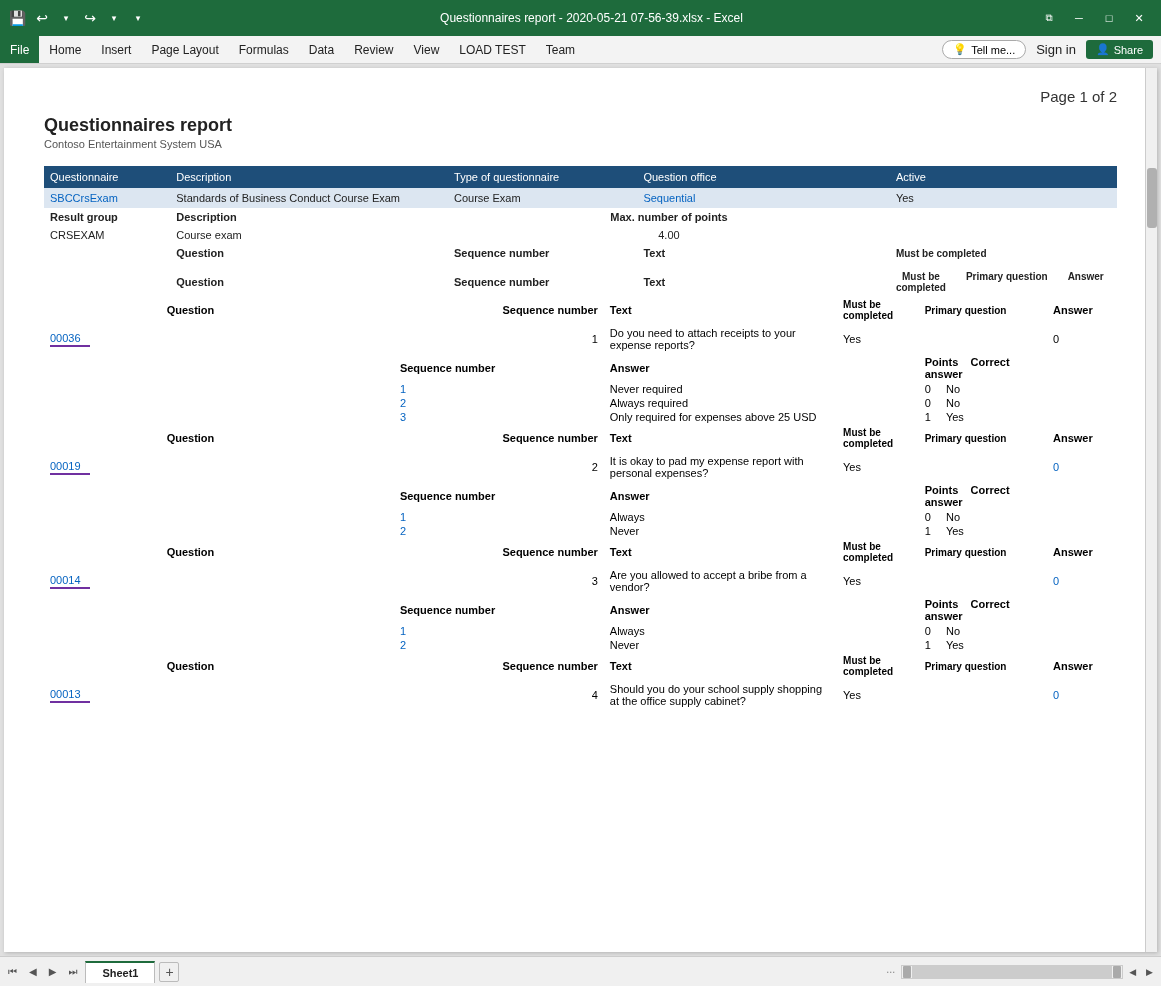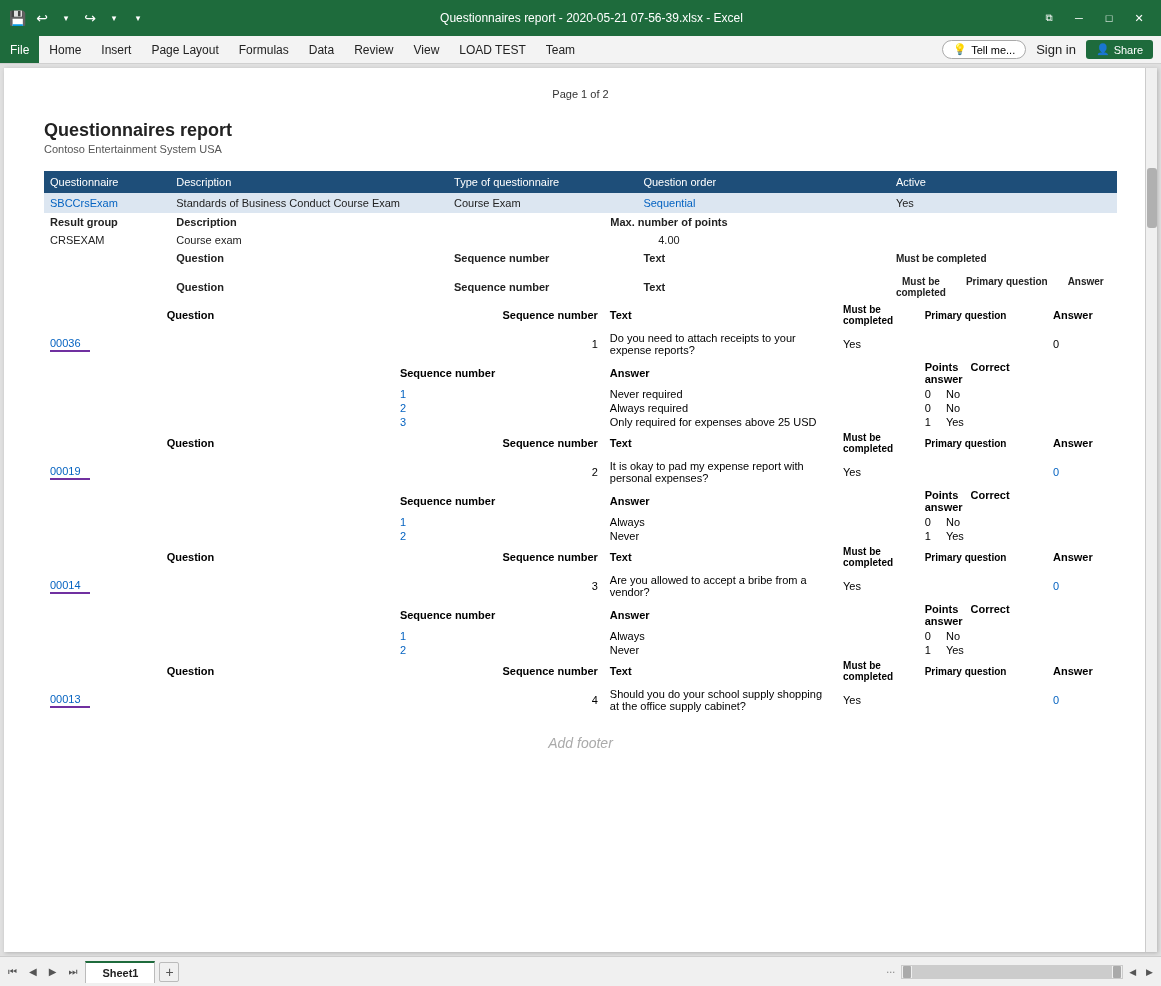--- a/index.html
+++ b/index.html
@@ -93,24 +93,24 @@
       position: relative;
     }
 
     .page-content {
       padding: 20px 40px 20px 40px;
       min-height: 800px;
     }
 
     
     .page-header-right {
-      text-align: center;
-      font-size: 11px;
+      text-align: right;
+      font-size: 15px;
       color: #333;
-      margin-bottom: 20px;
+      margin-bottom: 10px;
     }
 
     
     .report-title {
       font-size: 18px;
       font-weight: bold;
       color: #222;
       margin-bottom: 2px;
     }
     .report-subtitle {
@@ -289,21 +289,21 @@
 
         <div class="report-title">Questionnaires report</div>
         <div class="report-subtitle">Contoso Entertainment System USA</div>
 
         <table class="main-table">
           <thead>
             <tr class="table-header-row">
               <th style="width:100px;margin-top:31px;">Questionnaire</th>
               <th style="width:220px;">Description</th>
               <th style="width:150px;">Type of questionnaire</th>
-              <th style="width:200px;">Question order</th>
+              <th style="width:200px;">Question office</th>
               <th style="width:80px;">Active</th>
             </tr>
           </thead>
           <tbody>
 
             <tr class="data-row">
               <td><span class="link-text">SBCCrsExam</span></td>
               <td colspan="1">
                 <div>Standards of Business Conduct Course Exam</div>
               </td>
@@ -578,23 +578,20 @@
                 <td colspan="2" style="padding:3px 6px; text-align:right;">4</td>
                 <td style="padding:3px 6px;">Should you do your school supply shopping at the office supply cabinet?</td>
                 <td style="padding:3px 6px;">Yes</td>
                 <td style="padding:3px 6px;"></td>
                 <td style="padding:3px 6px; color:#0563c1;">0</td>
               </tr>
 
             </tbody>
           </table>
 
-          <div class="footer-placeholder">
-            <span>Add footer</span>
-          </div>
 
         </div>
       </div>
 
       <div style="position:absolute; right:0; top:0; width:12px; height:100%; background:#f0f0f0; border-left:1px solid #ccc;">
         <div style="width:10px; height:60px; background:#b0b0b0; border-radius:3px; margin: 100px auto 2px;"></div>
       </div>
 
     </div>
   </div>

